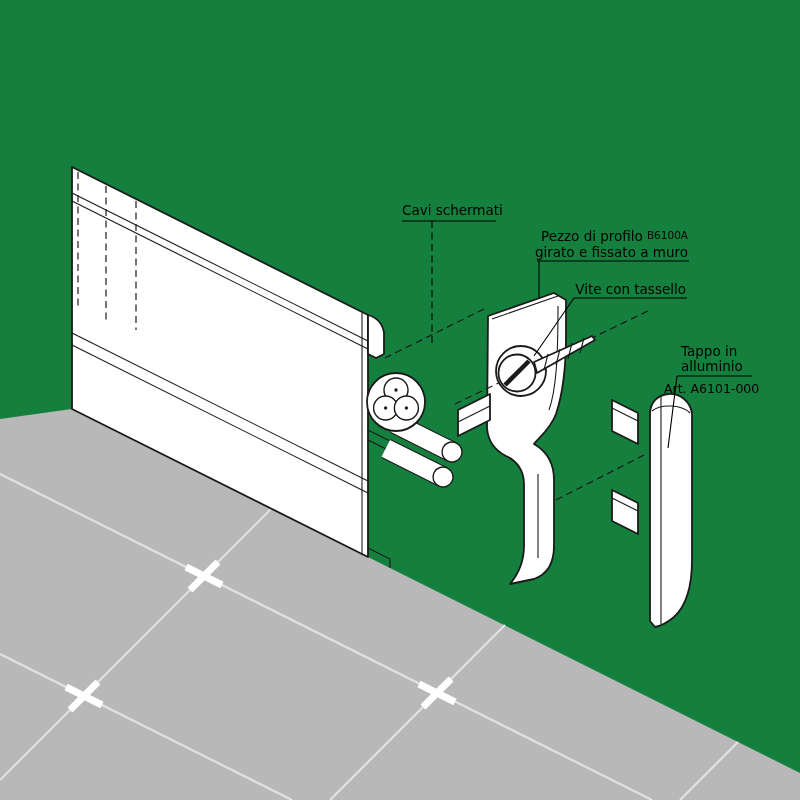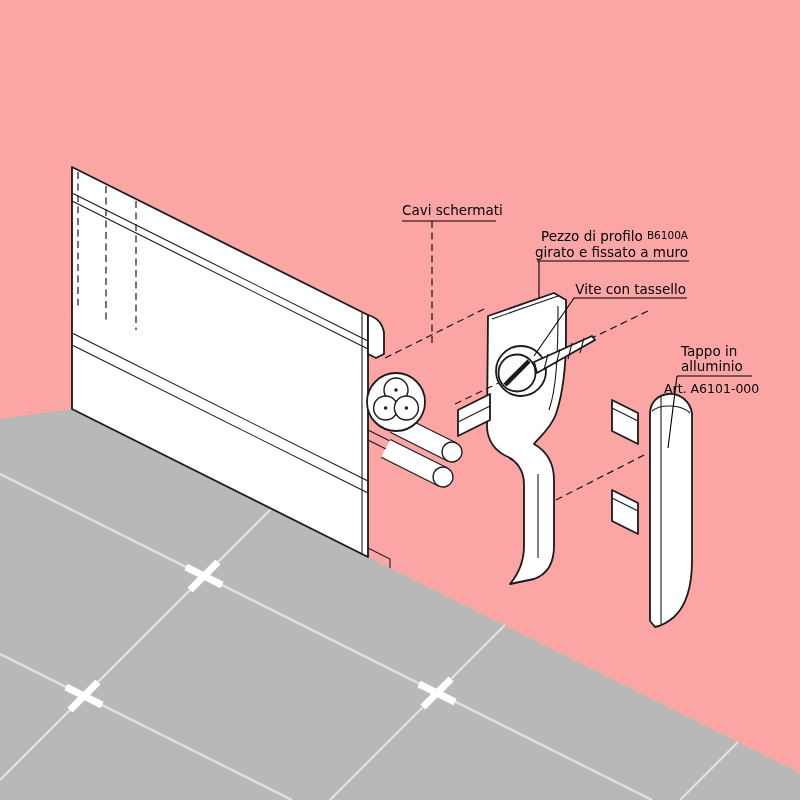--- a/index.html
+++ b/index.html
@@ -1,16 +1,16 @@
 <!DOCTYPE html>
 <html style="--line: #1a1a1a; --floor-tile: #b8b8b8; --grout: #e2e2e2; --surface: #ffffff;"><head>
 <meta charset="utf-8">
 <style>
   html,body{margin:0;padding:0;background:#fff;}
-  .canvas{position:relative;width:800px;height:800px;background:#fca5a5;overflow:hidden;}
+  .canvas{position:relative;width:800px;height:800px;background:#15803d;overflow:hidden;}
   svg{display:block;}
 
   .part{fill:var(--surface,#fff);stroke:var(--line,#1a1a1a);stroke-width:1.8;stroke-linejoin:round;}
   .thin{fill:none;stroke:var(--line,#1a1a1a);stroke-width:1.1;}
   .thin-part{fill:var(--surface,#fff);stroke:var(--line,#1a1a1a);stroke-width:1.4;}
   .dash{fill:none;stroke:var(--line,#1a1a1a);stroke-width:1.2;stroke-dasharray:7 4.5;}
   .tile{fill:var(--floor-tile,#b8b8b8);stroke:none;}
   .grout path{stroke:var(--grout,#e2e2e2);stroke-width:2.2;fill:none;}
   .plus path{stroke:#ffffff;stroke-width:7;fill:none;}
   .leader path{stroke:#000;stroke-width:1.1;fill:none;}

